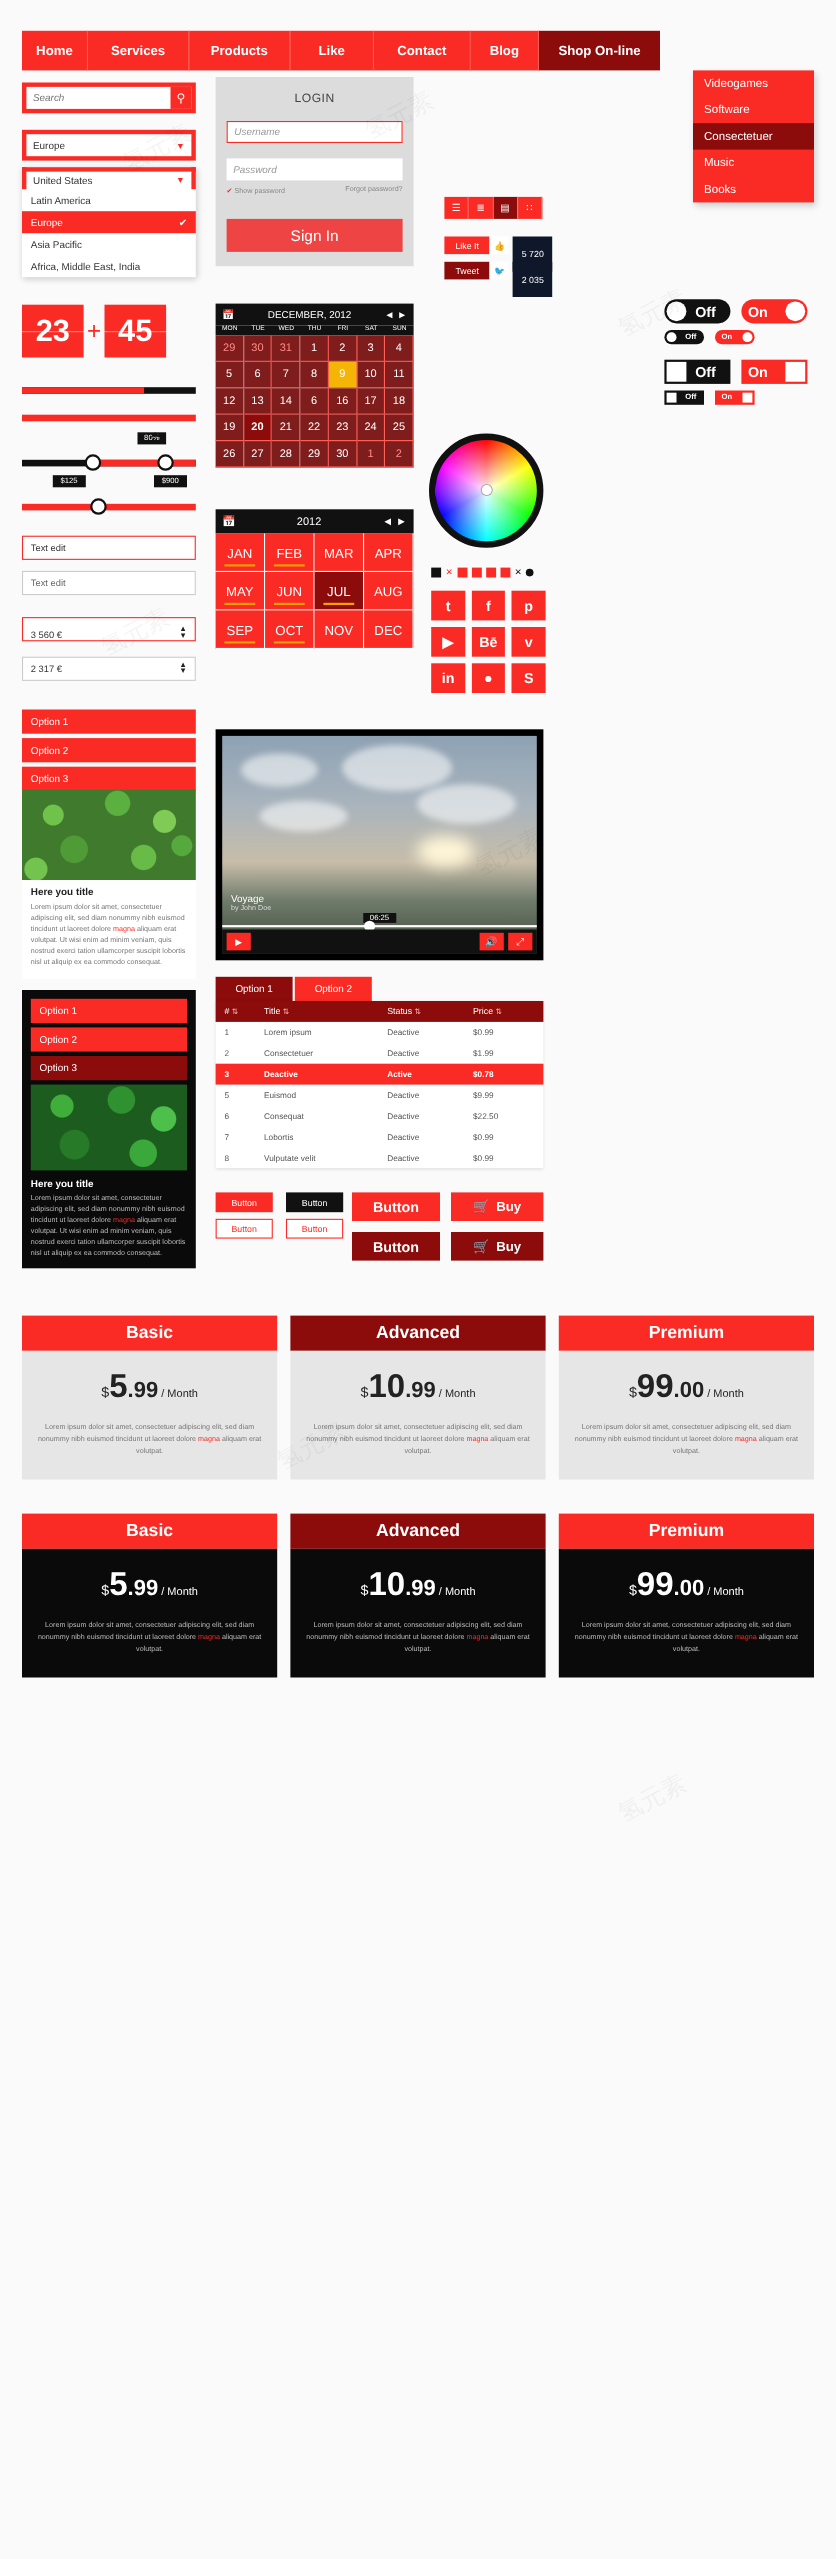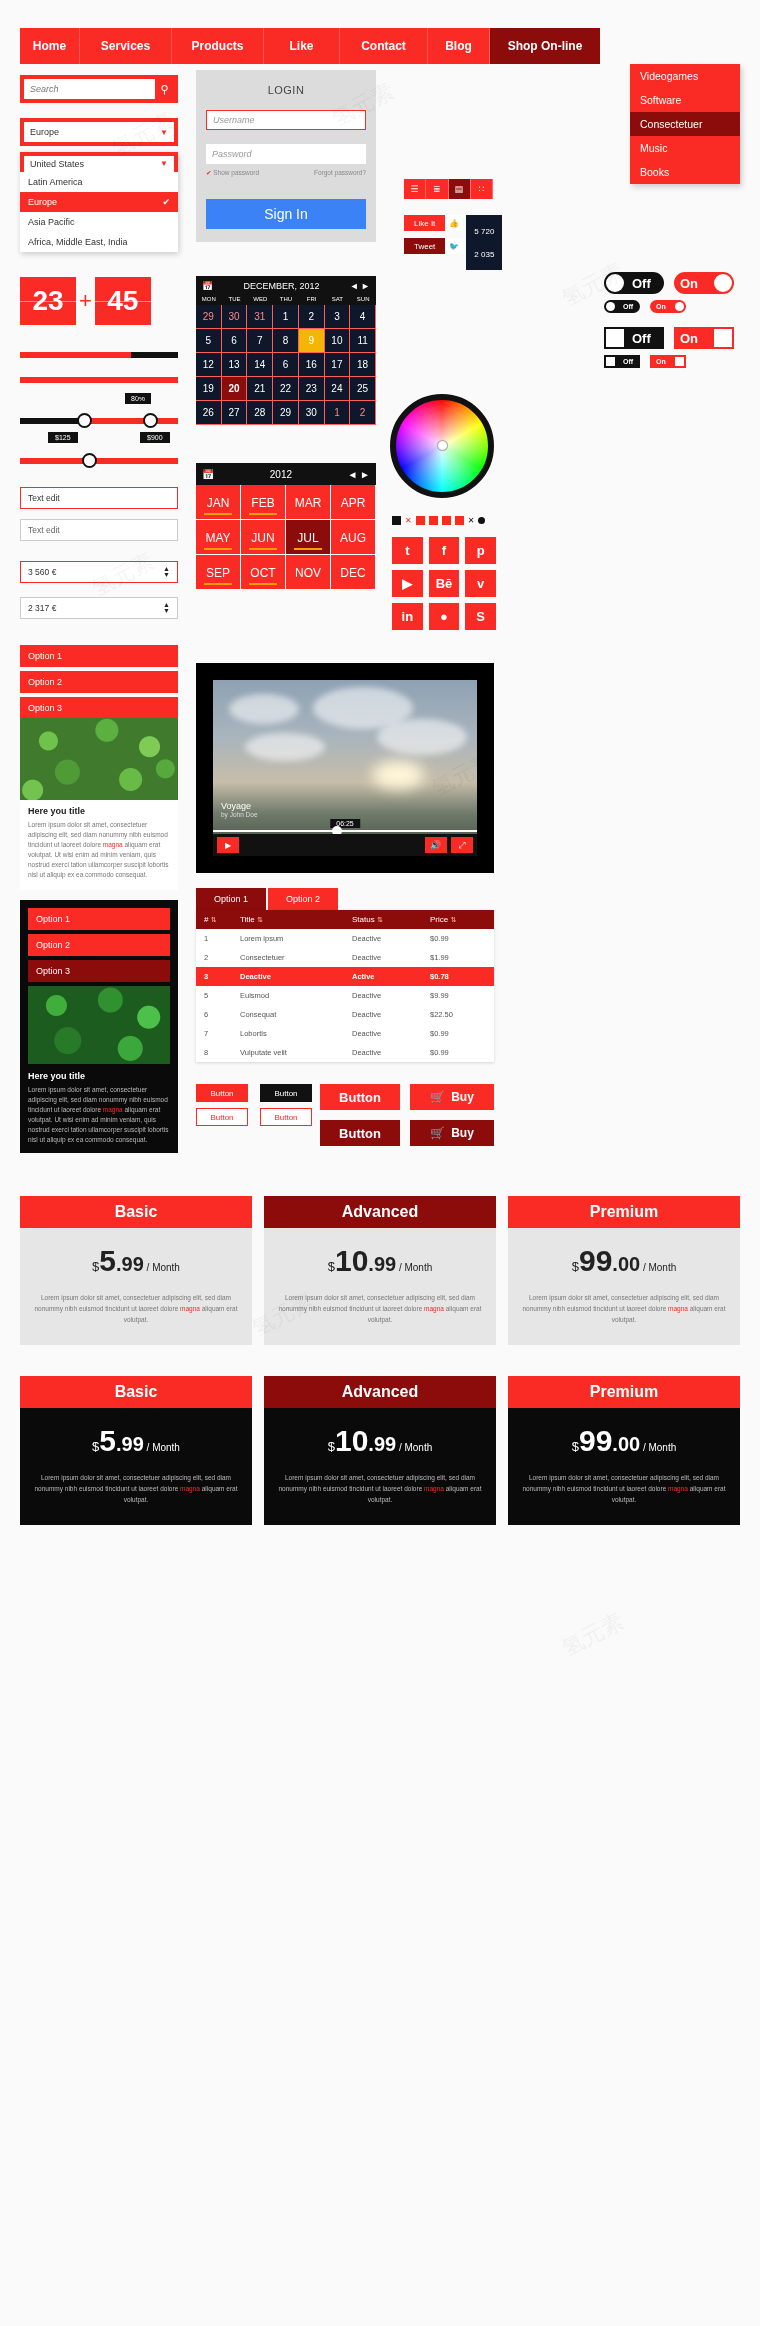--- a/index.html
+++ b/index.html
@@ -54,21 +54,21 @@
   #dropList .opt.sel { background:#fa2a24; color:#fff; }
 
   
   #login { position:absolute; left:196px; top:70px; width:180px; height:172px; background:#dcdcdc; }
   #login .t { text-align:center; font-size:11px; color:#444; padding-top:14px; letter-spacing:.5px;}
   #login .fld { margin:14px 10px 0; height:20px; background:#fff; display:flex; align-items:center;
      padding-left:6px; font-size:9px; font-style:italic; color:#999; }
   #login .fld.act { border:1.5px solid #fa2a24; }
   #login .row { display:flex; justify-content:space-between; margin:5px 10px 0; font-size:6.5px; color:#888;}
   #login .row .chk { color:#fa2a24; }
-  #login .btn { margin:22px 10px 0; height:30px; background:#3b82f6; color:#fff; font-size:14px;
+  #login .btn { margin:22px 10px 0; height:30px; background:#ef4444; color:#fff; font-size:14px;
      display:flex; align-items:center; justify-content:center; }
 
   
   #viewbar { position:absolute; left:404px; top:179px; width:89px; height:20px; display:flex; }
   #viewbar div { flex:1; background:#fa2a24; border-right:1px solid #ff6a64; color:#fff; font-size:9px;
      display:flex; align-items:center; justify-content:center; }
   #viewbar div.sel { background:#8c0b0b; }
 
   
   .soc { position:absolute; display:flex; height:16px; font-size:8px; }
@@ -107,21 +107,21 @@
   #sl2 .knob { position:absolute; left:39%; top:-5px; width:15px; height:15px; border-radius:50%; background:#fff;
      border:2px solid #111; }
 
   
   .tedit { position:absolute; left:20px; width:158px; height:22px; display:flex; align-items:center;
      padding-left:7px; font-size:8.5px; background:#fff; }
   #te1 { top:487px; border:1.5px solid #fa2a24; }
   #te2 { top:519px; border:1px solid #ccc; color:#666;}
   .spin { position:absolute; left:20px; width:158px; height:22px; display:flex; align-items:center;
      padding:0 7px; font-size:8.5px; background:#fff; justify-content:space-between;}
-  #sp1 { top:561px; border:1.5px solid #fa2a24; }
+  #sp1 { top:561px; border:1.5px solid #fa2a24;align-items:flex-end; }
   #sp2 { top:597px; border:1px solid #ccc; }
   .spin .arrows { font-size:7px; line-height:6px; color:#222; text-align:center;}
 
   
   .optbox { position:absolute; left:20px; width:158px; }
   .optbox .o { height:22px; background:#fa2a24; color:#fff; font-size:9px; display:flex; align-items:center;
      padding-left:8px; margin-bottom:4px; }
   #optA { top:645px; }
   #imgA { position:absolute; left:20px; top:718px; width:158px; height:82px;
      background:
@@ -153,21 +153,21 @@
   #cardB p { font-size:6.5px; color:#bbb; line-height:1.55; }
   #cardB p .hl { color:#fa2a24; }
 
   
   #cal { position:absolute; left:196px; top:276px; width:180px; }
   #cal .hd { background:#111; color:#fff; height:20px; display:flex; align-items:center;
      justify-content:space-between; padding:0 6px; font-size:9px; }
   #cal .dow { background:#111; color:#fff; display:grid; grid-template-columns:repeat(7,1fr); font-size:6px;
      text-align:center; padding-bottom:3px;}
   #cal .grid { display:grid; grid-template-columns:repeat(7,1fr); }
-  #cal .d { background:#0f172a; color:#fff; font-size:10px; text-align:center; padding:6px 0;
+  #cal .d { background:#7f1d1d; color:#fff; font-size:10px; text-align:center; padding:6px 0;
      border-right:1px solid #ff5f59; border-bottom:1px solid #ff5f59; }
   #cal .d.mute { color:#ff8a85; }
   #cal .d.today { background:#f5b506; }
   #cal .d.sel { background:#8c0b0b; font-weight:bold; }
 
   
   #mon { position:absolute; left:196px; top:463px; width:180px; }
   #mon .hd { background:#111; color:#fff; height:22px; display:flex; align-items:center;
      justify-content:space-between; padding:0 6px; font-size:10px; }
   #mon .hd .c { flex:1; text-align:center; }
@@ -190,21 +190,21 @@
   #swatches .x { font-size:8px; color:#fa2a24; }
   #swatches .dot { width:7px; height:7px; border-radius:50%; }
 
   
   #socgrid { position:absolute; left:392px; top:537px; width:104px; display:grid;
       grid-template-columns:repeat(3,1fr); gap:6px; }
   #socgrid .sq { height:27px; background:#fa2a24; color:#fff; font-size:13px; font-weight:bold;
       display:flex; align-items:center; justify-content:center; }
 
   
-  #video { position:absolute; left:196px; top:663px; width:298px; height:210px; background:#000; padding:17px;}
+  #video { position:absolute; left:196px; top:663px; width:298px; height:210px; background:#000; padding:6px;}
   #video .screen { position:relative; width:100%; height:100%;
      background:linear-gradient(to bottom,#8ea2b4 0%, #a9b4bd 32%, #c7bda9 58%, #6e7a6a 76%, #3f4a3c 100%); }
   #video .cloud { position:absolute; border-radius:50%; background:rgba(255,255,255,.55); filter:blur(3px);}
   #video .sun { position:absolute; right:20%; top:46%; width:52px; height:28px; background:#fff6d8;
      filter:blur(7px); border-radius:50%; }
   #video .meta { position:absolute; left:8px; bottom:38px; color:#fff; }
   #video .meta .t1 { font-size:9px; } #video .meta .t2 { font-size:6.5px; color:#ddd; }
   #video .time { position:absolute; left:50%; transform:translateX(-50%); bottom:28px; background:#111;
      color:#fff; font-size:7px; padding:1px 6px; }
   #video .track { position:absolute; left:0; right:0; bottom:24px; height:2px; background:#fff; }

